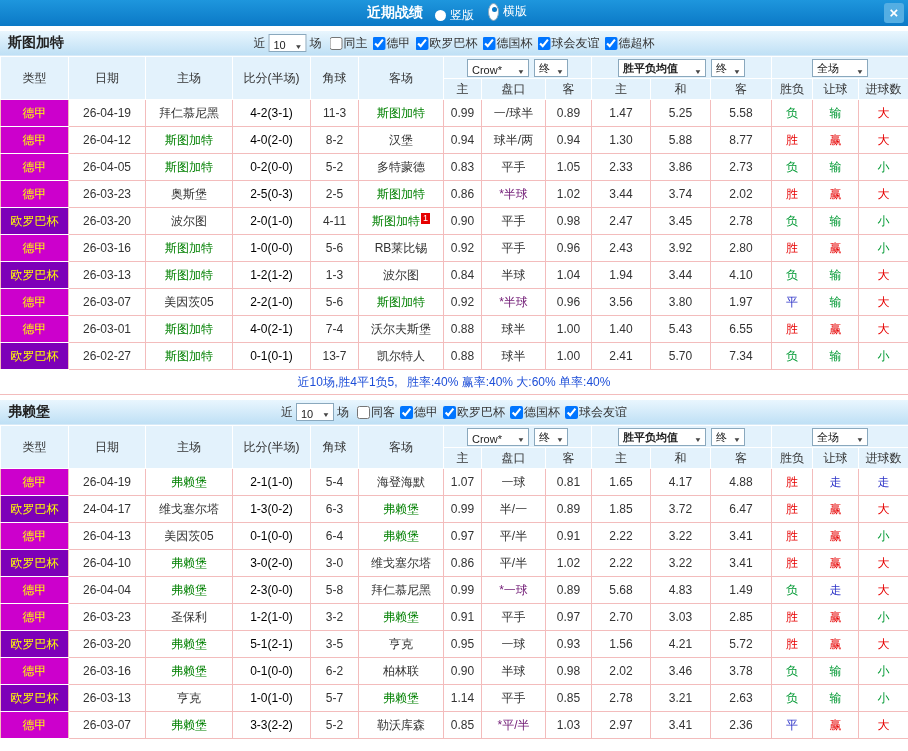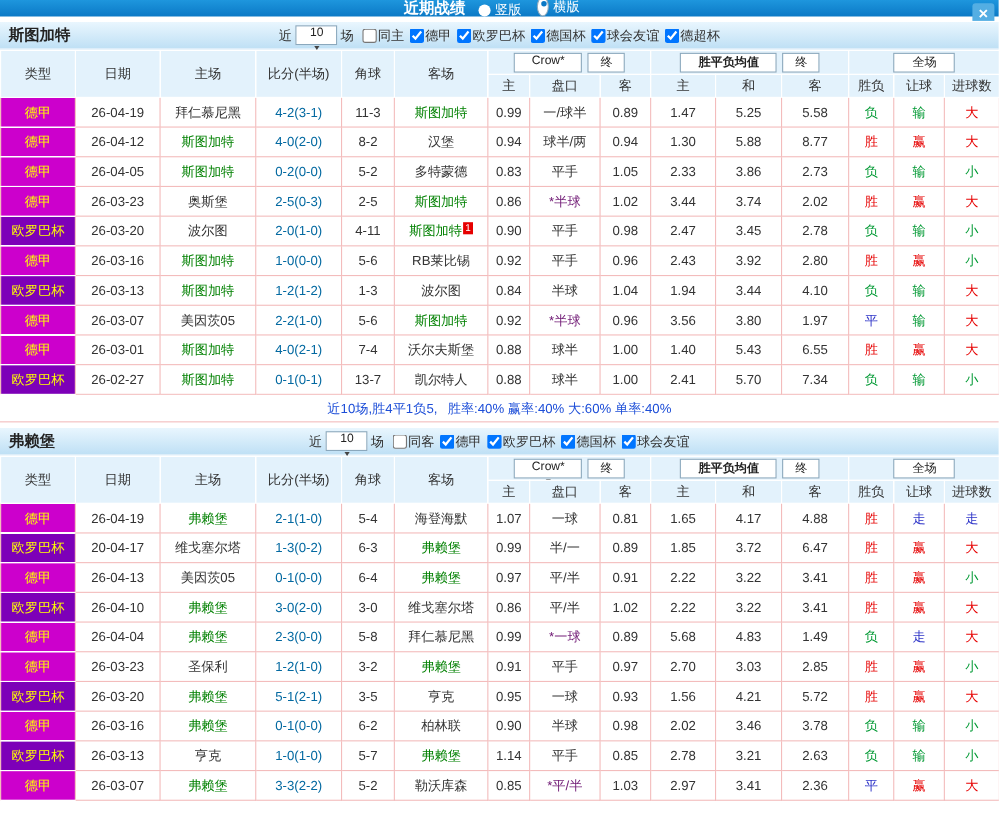--- a/index.html
+++ b/index.html
@@ -1,20 +1,20 @@
 <!DOCTYPE html>
 <html><head>
 <meta charset="utf-8">
 <style>
   * { box-sizing: border-box; margin: 0; padding: 0; }
   html,body { width: 908px; height: 751px; overflow: hidden; background:#fff;
     font-family: "Liberation Sans", "DejaVu Sans", sans-serif; font-size: 12px; color:#333; }
 
   
-  .topbar { height: 15px; background: linear-gradient(#1e96dd, #0b79c6);
+  .topbar { height: 26px; background: linear-gradient(#1e96dd, #0b79c6);
     display:flex; align-items:center; justify-content:center; position:relative; color:#fff; }
   .topbar .title { font-size:14px; font-weight:bold; margin-right:12px; }
   .radio-item { display:inline-flex; align-items:center; gap:4px; margin-right:14px; cursor:pointer; }
   .radio { width:11px; height:11px; border-radius:50%; background:#fff; display:inline-block; position:relative; }
   .radio.sel::after { content:""; position:absolute; left:3px; top:3px; width:5px; height:5px;
     border-radius:50%; background:#0b79c6; }
   .radio-label { color:#fff; font-size:12px; }
   .close-btn { position:absolute; right:4px; top:3px; width:20px; height:20px; background:#54aee3;
     color:#fff; font-weight:bold; text-align:center; line-height:19px; border-radius:3px;
     cursor:pointer; font-size:15px; }
@@ -25,40 +25,40 @@
     border-top:1px solid #fff; border-bottom:1px solid #d6eaf8;
     display:flex; align-items:center; position:relative; }
   .team-name { font-weight:bold; font-size:14px; padding-left:8px; color:#222; }
   .filters { position:absolute; left:50%; transform:translateX(-50%);
     display:flex; align-items:center; gap:3px; white-space:nowrap; }
   .checks { display:inline-flex; align-items:center; }
   .chk { display:inline-flex; align-items:center; gap:1px; margin-left:5px; cursor:pointer; }
   .chk input { width:13px; height:13px; margin:0; }
 
   
-  .sel { display:inline-flex; align-items:center; justify-content:space-between;
+  .sel { display:inline-flex; align-items:flex-end; justify-content:space-between;
     border:1px solid #8aa8bd; background:#fff; height:18px; padding:0 3px 0 4px;
-    font-size:11px; gap:3px; cursor:pointer; color:#222;flex-direction:column; }
+    font-size:11px; gap:3px; cursor:pointer; color:#222; }
   .sel .arr { font-size:8px; color:#444; transform:scaleY(.8); }
   .w38 { width:38px; } .w34 { width:34px; } .w62 { width:62px; }
   .w88 { width:88px;font-weight:bold; } .w56 { width:56px; }
 
   
   table.results { border-collapse:collapse; width:908px; table-layout:fixed; }
   thead th { background:#e3f2fc; border:1px solid #fff; font-weight:normal;
     text-align:center; overflow:hidden; white-space:nowrap; color:#333; }
   thead tr.h1 th { height:22px; }
   thead tr.h2 th { height:21px; }
   .hgroup { display:flex; align-items:center; justify-content:center; gap:5px; }
   tbody td { border:1px solid #f3bcbc; height:27px; text-align:center;
     overflow:hidden; white-space:nowrap; background:#fff; }
   td.type { color:#ffff00; border-top:1px solid #fff; border-bottom:1px solid #fff; }
   .t-dj { background:#cc00cc; }
   .t-ob { background:#7d00b8; }
-  .score { color:#0369a1; }
+  .score { color:#000000; }
   .team { color:#333; cursor:pointer; }
   .team.focus { color:#008000; }
   .badge { display:inline-block; background:#e60000; color:#fff; font-size:9px;
     line-height:11px; padding:0 2px; margin-left:1px; vertical-align:4px; }
   .red { color:#701a75; }
   .c-r { color:#e60000; } .c-g { color:#009933; } .c-b { color:#2e34c8; }
 
   
   .summary { height:25px; line-height:25px; text-align:center; color:#1d4ed8;
     border-bottom:1px solid #f3bcbc; background:#fff; }
@@ -485,21 +485,21 @@
           <td>0.81</td>
           <td>1.65</td>
           <td>4.17</td>
           <td>4.88</td>
           <td class="c-r">胜</td>
           <td class="c-b">走</td>
           <td class="c-b">走</td>
         </tr>
         <tr>
           <td class="type t-ob">欧罗巴杯</td>
-          <td>20-04-17</td>
+          <td>24-04-17</td>
           <td><span class="team">维戈塞尔塔</span></td>
           <td class="score">1-3(0-2)</td>
           <td>6-3</td>
           <td><span class="team focus">弗赖堡</span></td>
           <td>0.99</td>
           <td>半/一</td>
           <td>0.89</td>
           <td>1.85</td>
           <td>3.72</td>
           <td>6.47</td>

